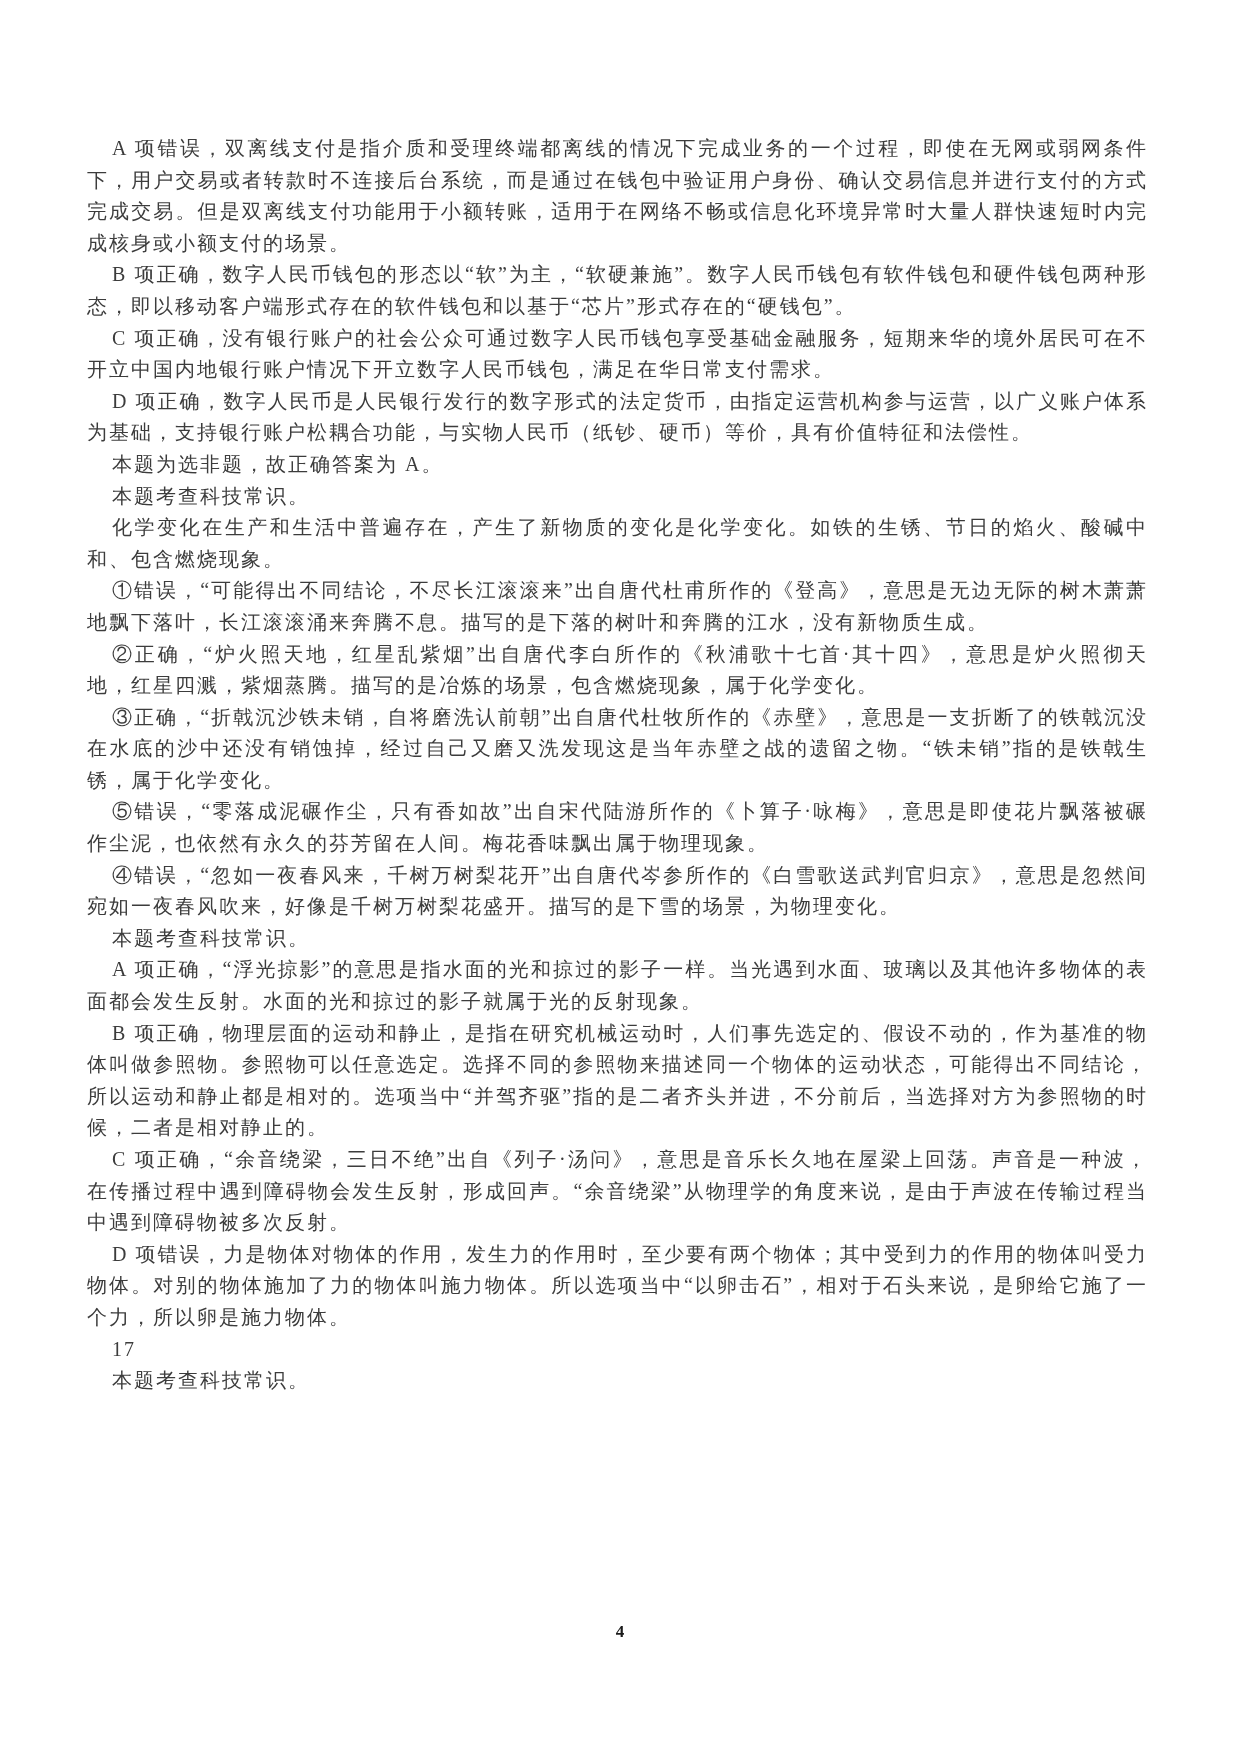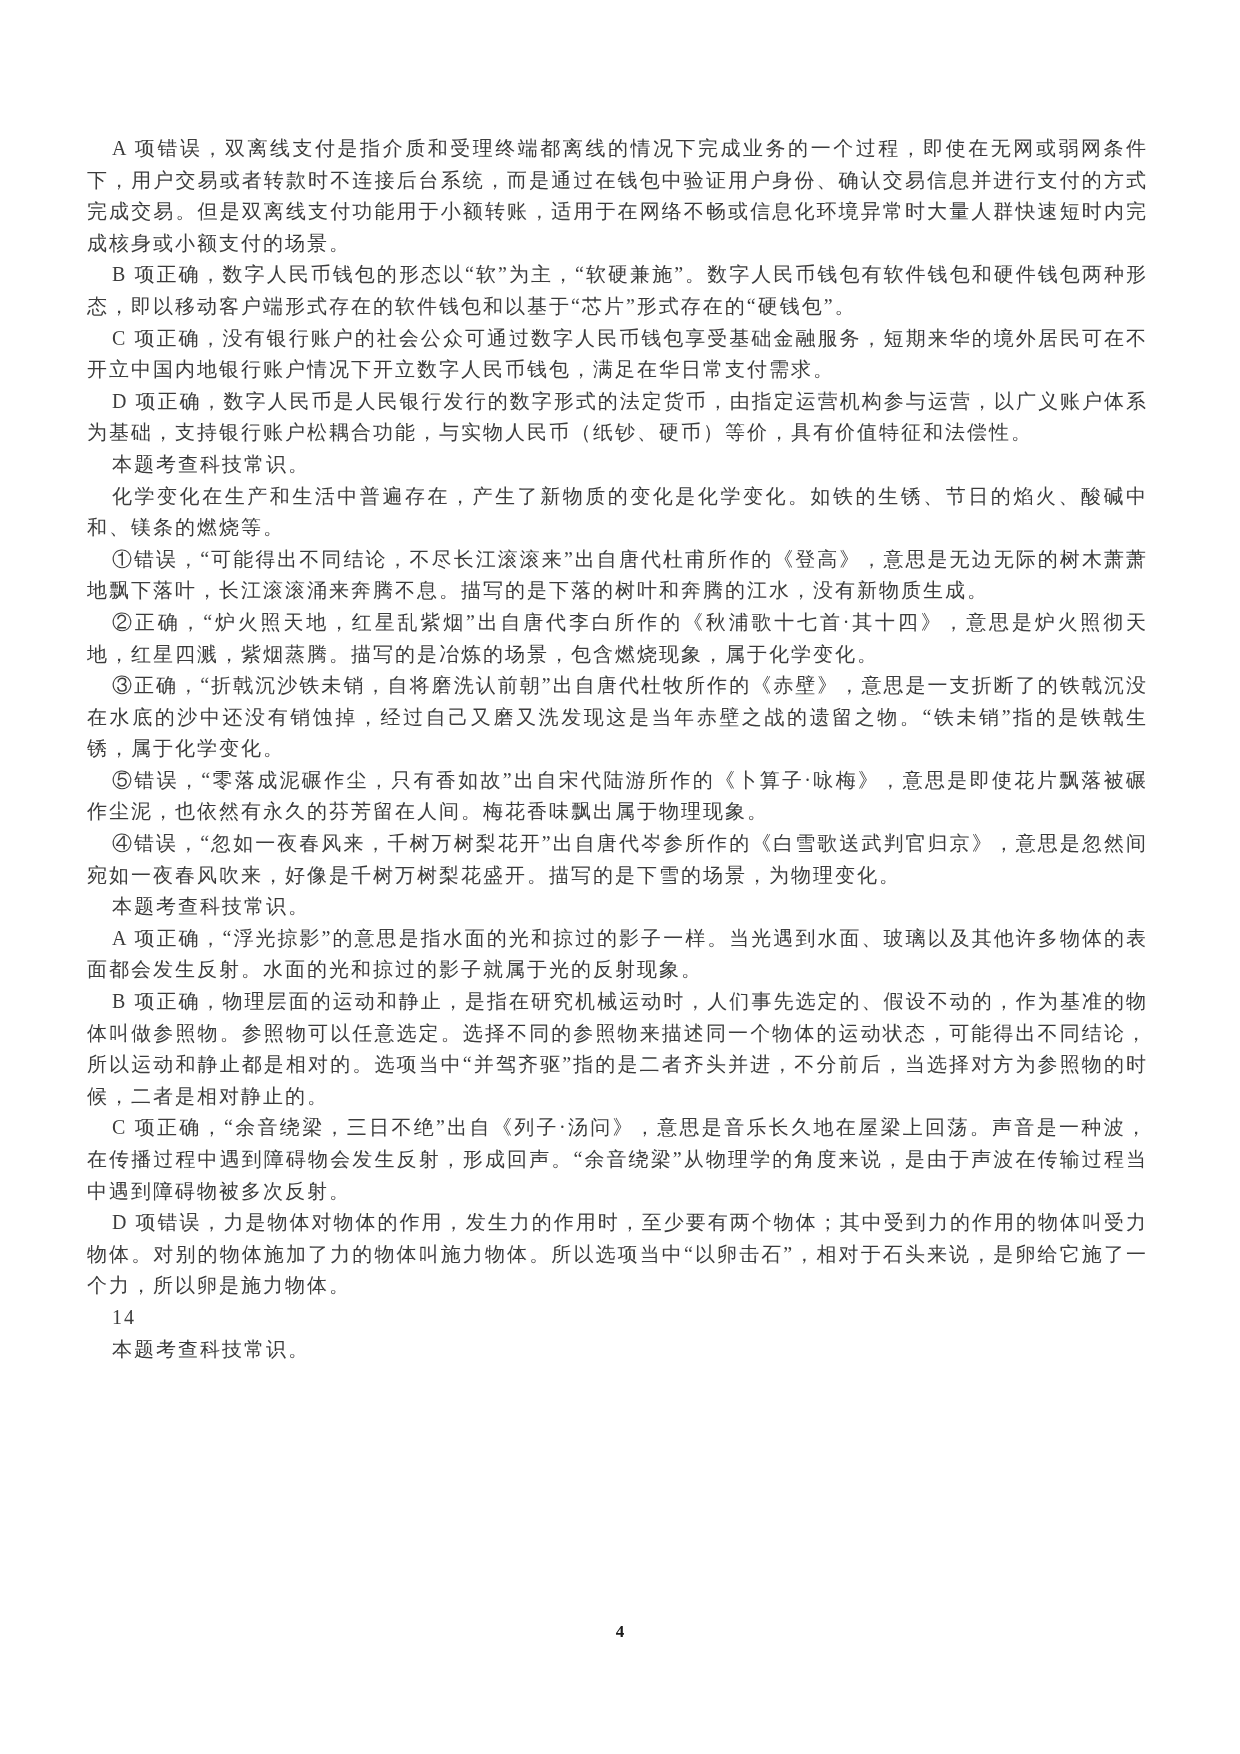--- a/index.html
+++ b/index.html
@@ -50,31 +50,32 @@
 </head>
 <body>
 
 <div class="page">
   <div class="doc-body" id="doc-body">
 
   <p class="para">A 项错误，双离线支付是指介质和受理终端都离线的情况下完成业务的一个过程，即使在无网或弱网条件下，用户交易或者转款时不连接后台系统，而是通过在钱包中验证用户身份、确认交易信息并进行支付的方式完成交易。但是双离线支付功能用于小额转账，适用于在网络不畅或信息化环境异常时大量人群快速短时内完成核身或小额支付的场景。</p>
       <p class="para">B 项正确，数字人民币钱包的形态以“软”为主，“软硬兼施”。数字人民币钱包有软件钱包和硬件钱包两种形态，即以移动客户端形式存在的软件钱包和以基于“芯片”形式存在的“硬钱包”。</p>
       <p class="para">C 项正确，没有银行账户的社会公众可通过数字人民币钱包享受基础金融服务，短期来华的境外居民可在不开立中国内地银行账户情况下开立数字人民币钱包，满足在华日常支付需求。</p>
       <p class="para">D 项正确，数字人民币是人民银行发行的数字形式的法定货币，由指定运营机构参与运营，以广义账户体系为基础，支持银行账户松耦合功能，与实物人民币（纸钞、硬币）等价，具有价值特征和法偿性。</p>
+      <p class="para">本题为选非题，故正确答案为 A。</p>
       <p class="para">本题考查科技常识。</p>
-      <p class="para">化学变化在生产和生活中普遍存在，产生了新物质的变化是化学变化。如铁的生锈、节日的焰火、酸碱中和、镁条的燃烧等。</p>
+      <p class="para">化学变化在生产和生活中普遍存在，产生了新物质的变化是化学变化。如铁的生锈、节日的焰火、酸碱中和、包含燃烧现象。</p>
       <p class="para">①错误，“可能得出不同结论，不尽长江滚滚来”出自唐代杜甫所作的《登高》，意思是无边无际的树木萧萧地飘下落叶，长江滚滚涌来奔腾不息。描写的是下落的树叶和奔腾的江水，没有新物质生成。</p>
       <p class="para">②正确，“炉火照天地，红星乱紫烟”出自唐代李白所作的《秋浦歌十七首·其十四》，意思是炉火照彻天地，红星四溅，紫烟蒸腾。描写的是冶炼的场景，包含燃烧现象，属于化学变化。</p>
       <p class="para">③正确，“折戟沉沙铁未销，自将磨洗认前朝”出自唐代杜牧所作的《赤壁》，意思是一支折断了的铁戟沉没在水底的沙中还没有销蚀掉，经过自己又磨又洗发现这是当年赤壁之战的遗留之物。“铁未销”指的是铁戟生锈，属于化学变化。</p>
       <p class="para">⑤错误，“零落成泥碾作尘，只有香如故”出自宋代陆游所作的《卜算子·咏梅》，意思是即使花片飘落被碾作尘泥，也依然有永久的芬芳留在人间。梅花香味飘出属于物理现象。</p>
       <p class="para">④错误，“忽如一夜春风来，千树万树梨花开”出自唐代岑参所作的《白雪歌送武判官归京》，意思是忽然间宛如一夜春风吹来，好像是千树万树梨花盛开。描写的是下雪的场景，为物理变化。</p>
       <p class="para">本题考查科技常识。</p>
       <p class="para">A 项正确，“浮光掠影”的意思是指水面的光和掠过的影子一样。当光遇到水面、玻璃以及其他许多物体的表面都会发生反射。水面的光和掠过的影子就属于光的反射现象。</p>
       <p class="para">B 项正确，物理层面的运动和静止，是指在研究机械运动时，人们事先选定的、假设不动的，作为基准的物体叫做参照物。参照物可以任意选定。选择不同的参照物来描述同一个物体的运动状态，可能得出不同结论，所以运动和静止都是相对的。选项当中“并驾齐驱”指的是二者齐头并进，不分前后，当选择对方为参照物的时候，二者是相对静止的。</p>
       <p class="para">C 项正确，“余音绕梁，三日不绝”出自《列子·汤问》，意思是音乐长久地在屋梁上回荡。声音是一种波，在传播过程中遇到障碍物会发生反射，形成回声。“余音绕梁”从物理学的角度来说，是由于声波在传输过程当中遇到障碍物被多次反射。</p>
       <p class="para">D 项错误，力是物体对物体的作用，发生力的作用时，至少要有两个物体；其中受到力的作用的物体叫受力物体。对别的物体施加了力的物体叫施力物体。所以选项当中“以卵击石”，相对于石头来说，是卵给它施了一个力，所以卵是施力物体。</p>
-      <p class="para">14</p>
+      <p class="para">17</p>
       <p class="para">本题考查科技常识。</p>
     </div>
   <div class="footer">
     <span class="page-number">4</span>
   </div>
 </div>
 
 </body></html>

